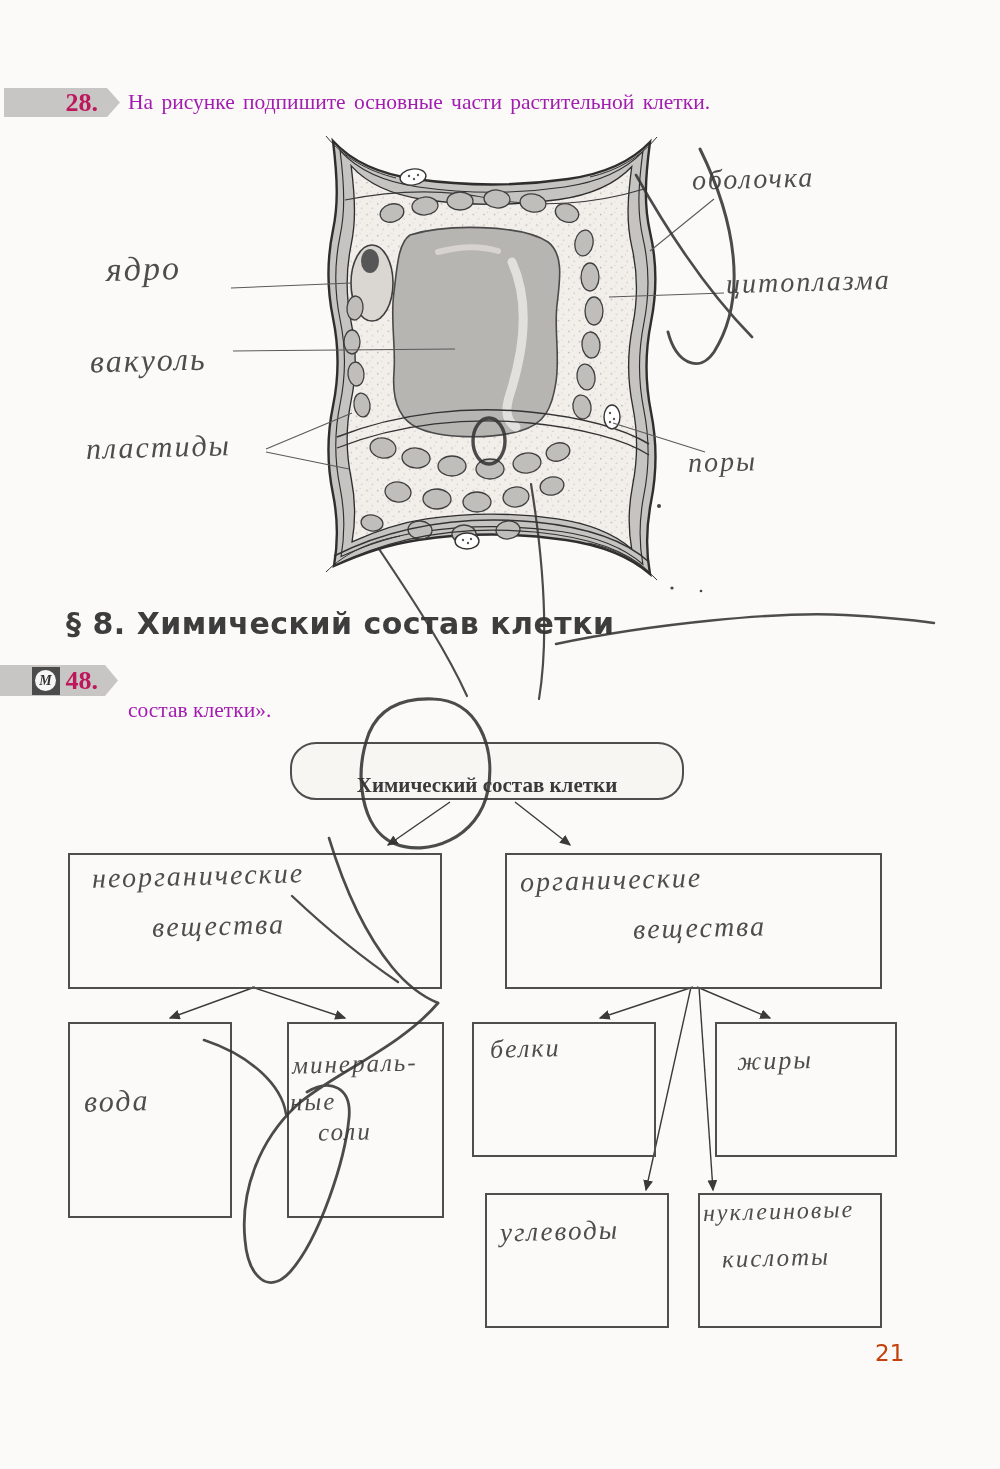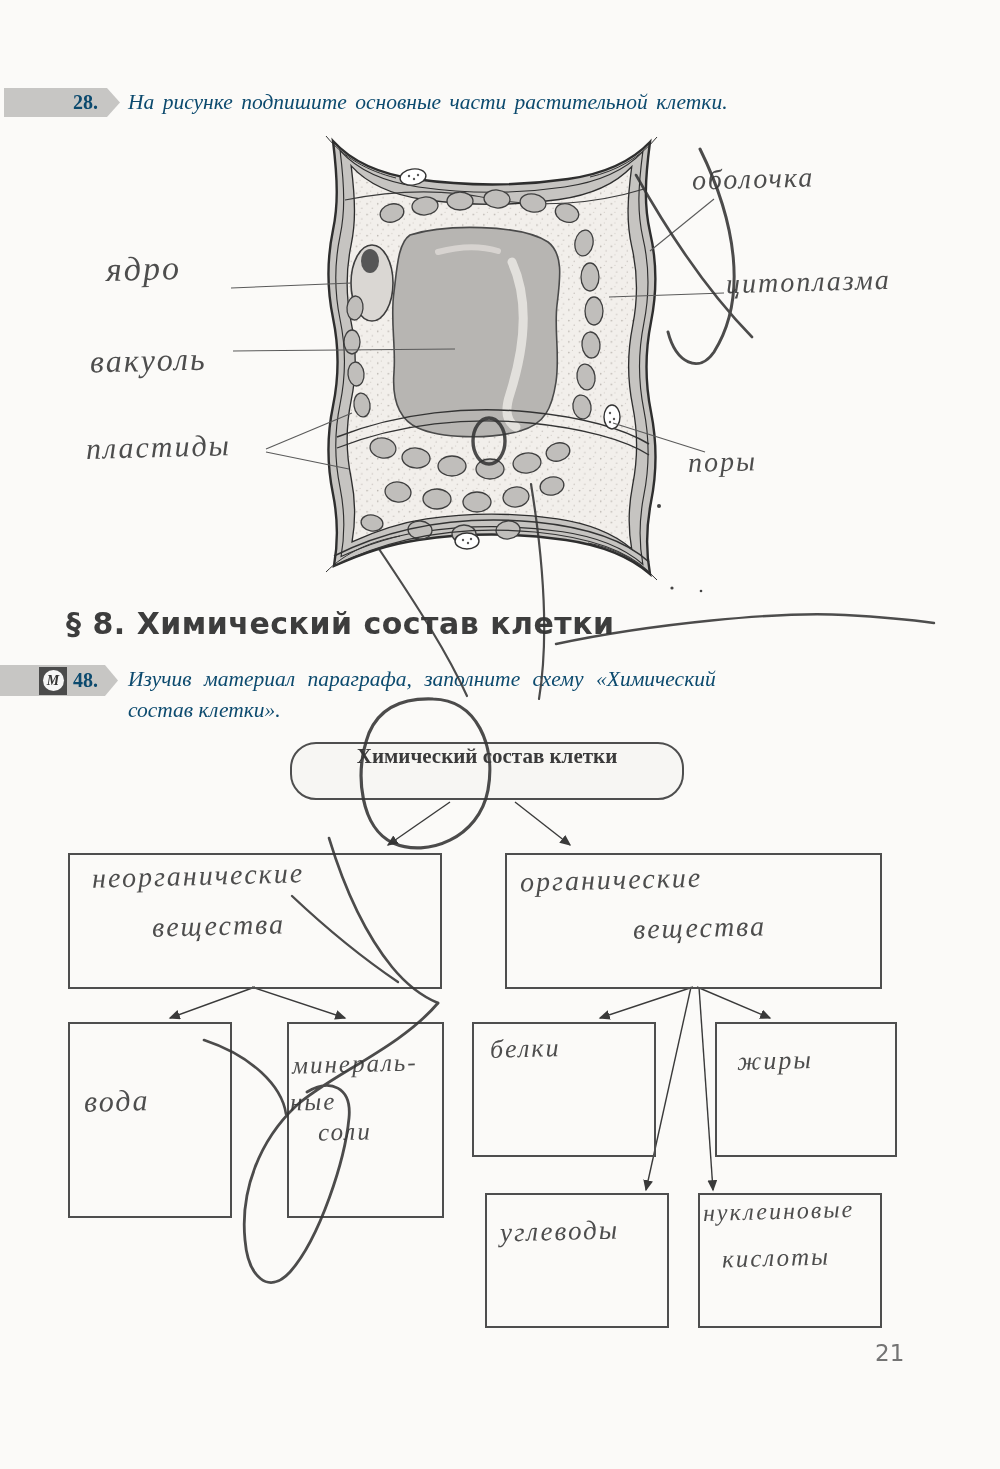--- a/index.html
+++ b/index.html
@@ -4,33 +4,33 @@
 <style>
   html,body{margin:0;padding:0;background:#e8e8e8;}
   #page{position:relative;width:1000px;height:1469px;background:#fbfaf8;overflow:hidden;
         font-family:"Liberation Serif",serif;}
   .abs{position:absolute;}
   svg.layer{position:absolute;left:0;top:0;width:1000px;height:1469px;pointer-events:none;}
   
   .print{font-family:"Liberation Serif",serif;color:#2b2b2b;}
   .task-num-strip{background:#c7c6c4;clip-path:polygon(0 0,calc(100% - 13px) 0,100% 50%,calc(100% - 13px) 100%,0 100%);
         display:flex;align-items:center;justify-content:flex-end;}
-  .task-num{font-weight:bold;font-size:20px;color:#0c4a6e;padding-right:22px;}
+  .task-num{font-weight:bold;font-size:26px;color:#be185d;padding-right:22px;}
   .m-square{width:28px;height:28px;background:#4b4b4b;display:flex;align-items:center;justify-content:center;margin-right:6px;}
   .m-circle{width:21px;height:21px;background:#f6f6f6;border-radius:50%;display:flex;align-items:center;justify-content:center;
         font-family:"Liberation Serif",serif;font-style:italic;font-weight:bold;font-size:14px;color:#333;}
-  .task-text{font-size:21.5px;line-height:31px;color:#0c4a6e;font-style:italic;}
+  .task-text{font-size:21.5px;line-height:31px;color:#a21caf;}
   .section-header{font-family:"DejaVu Sans",sans-serif;font-weight:bold;font-size:30px;color:#3d3d3d;letter-spacing:.5px;}
   .scheme-box{position:absolute;border:2px solid #4e4e4e;}
   .scheme-title{font-family:"Liberation Serif",serif;font-weight:bold;font-size:21px;color:#3a3a3a;
-        display:flex;align-items:flex-start;justify-content:center;border-radius:26px;}
+        display:flex;align-items:flex-end;justify-content:center;border-radius:26px;}
   
   .hand{position:absolute;font-family:"Liberation Serif",serif;font-style:italic;color:#4d4d4d;
         white-space:nowrap;letter-spacing:2px;transform:rotate(-1.5deg);}
-  .page-num{font-family:"DejaVu Sans",sans-serif;font-size:23px;color:#737373;}
+  .page-num{font-family:"DejaVu Sans",sans-serif;font-size:23px;color:#c2410c;}
 </style>
 </head>
 <body>
 
 <div id="page">
 
   <svg class="layer" viewBox="0 0 1000 1469">
     <defs>
       <pattern id="stip" width="12" height="12" patternUnits="userSpaceOnUse">
         <rect width="12" height="12" fill="#f2efeb"></rect>
@@ -177,21 +177,20 @@
   <div class="hand" style="left:688px;top:446px;font-size:28px;">поры</div>
 
   <div class="abs section-header" style="left:66px;top:606px;text-align:right;">§ 8. Химический состав клетки</div>
 
   <div class="abs task-num-strip" style="left:0px;top:665px;width:118px;height:31px;">
     <span class="m-square">
       <span class="m-circle">М</span>
     </span>
     <span class="task-num" style="padding-right:20px;">48.</span>
   </div>
-  <div class="abs print task-text" style="left:128px;top:664px;width:810px;word-spacing:7px;">Изучив материал параграфа, заполните схему «Химический</div>
   <div class="abs print task-text" style="left:128px;top:695px;width:810px;">состав клетки».</div>
 
   <div class="scheme-box scheme-title" style="left:290px;top:742px;width:390px;height:54px;background:#f7f6f3;">
     <span>Химический состав клетки</span>
   </div>
 
   <div class="scheme-box" style="left:68px;top:853px;width:370px;height:132px;"></div>
   <div class="scheme-box" style="left:505px;top:853px;width:373px;height:132px;"></div>
   <div class="scheme-box" style="left:68px;top:1022px;width:160px;height:192px;"></div>
   <div class="scheme-box" style="left:287px;top:1022px;width:153px;height:192px;"></div>

